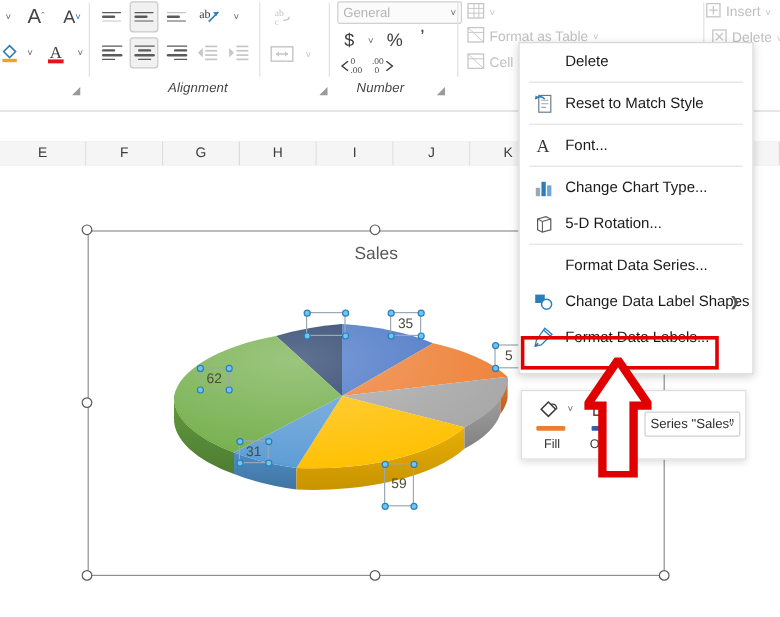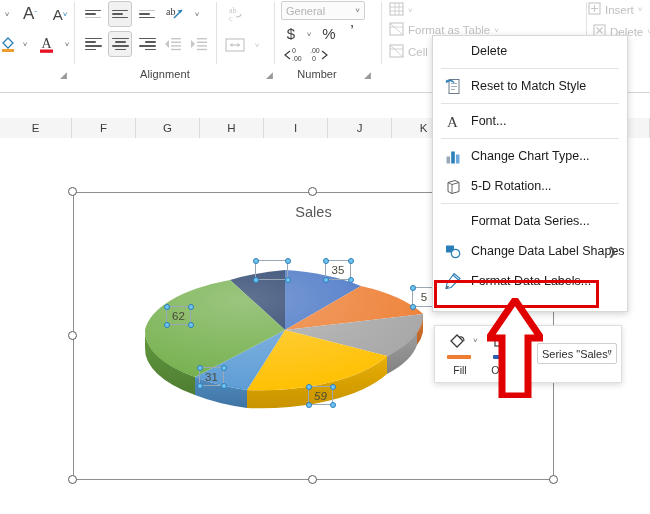--- a/index.html
+++ b/index.html
@@ -15,20 +15,21 @@
   .ribbon {
     position: absolute; left: 0; top: 0; width: 650px; height: 93px;
     background: #ffffff;
     border-bottom: 1px solid #d6d6d6;
   }
   .rb-group { position: absolute; }
   .rb-sep { position: absolute; width: 1px; background: #e2e2e2; }
   .rb-grouplabel {
     position: absolute; font-size: 11px; color: #444; text-align: center;
     letter-spacing: .1px;
+    font-style: italic;
   }
   .rb-btn {
     position: absolute; display: flex; align-items: center; justify-content: center;
     color: #444; user-select: none;
   }
   .rb-btn.disabled { color: #bdbdbd; }
   .rb-btn.pressed { border: 1px solid #c9c9c9; border-radius: 3px; background: #f1f1f1; }
   .chev { font-size: 8px; color: #666; }
   .dlg-launch { position: absolute; font-size: 9px; color: #9a9a9a; }
 
@@ -268,21 +269,21 @@
     </div>
     <div class="rb-btn disabled" style="left:250px; top:35px; width:14px; height:20px;">
         <span class="chev" style="color:#c6c6c6;">˅</span>
       </div>
     <div class="dlg-launch" style="left:266px; top:70px;">◢</div>
   </div>
 
   <div class="rb-sep" style="left:274px; top:2px; height:62px;"></div>
 
   <div class="rb-group">
-    <div class="drop-box" style="left:281px; top:1px; width:84px; height:19px;">
+    <div class="drop-box" style="left:281px; top:1px; width:104px; height:19px;">
       <span>General</span>
       <span class="chev" style="position:absolute; right:4px;">˅</span>
     </div>
     <div class="rb-btn" style="left:282px; top:22px; width:18px; height:22px; font-size:15px; color:#3c3c3c;">$</div>
     <div class="rb-btn" style="left:302px; top:24px; width:14px; height:20px;">
         <span class="chev">˅</span>
       </div>
     <div class="rb-btn" style="left:320px; top:22px; width:18px; height:22px; font-size:15px; color:#3c3c3c;">%</div>
     <div class="rb-btn" style="left:344px; top:21px; width:16px; height:22px; font-size:16px; color:#3c3c3c;">’</div>
     <div class="rb-btn" style="left:280px; top:44px; width:24px; height:22px;">
@@ -486,21 +487,21 @@
 </div>
 
 <div class="dl" style="left:199px; top:367px; width:25px; height:19px;">
   <span>31</span>
   <span class="h tl"></span>
   <span class="h tr"></span>
   <span class="h bl"></span>
   <span class="h br"></span>
 </div>
 
-<div class="dl" style="left:308px; top:386px; width:25px; height:19px;font-style:italic;">
+<div class="dl" style="left:320px; top:386px; width:25px; height:36px;">
   <span>59</span>
   <span class="h tl"></span>
   <span class="h tr"></span>
   <span class="h bl"></span>
   <span class="h br"></span>
 </div>
 
 <div class="ctxmenu">
 
   <div class="ctx-item">

